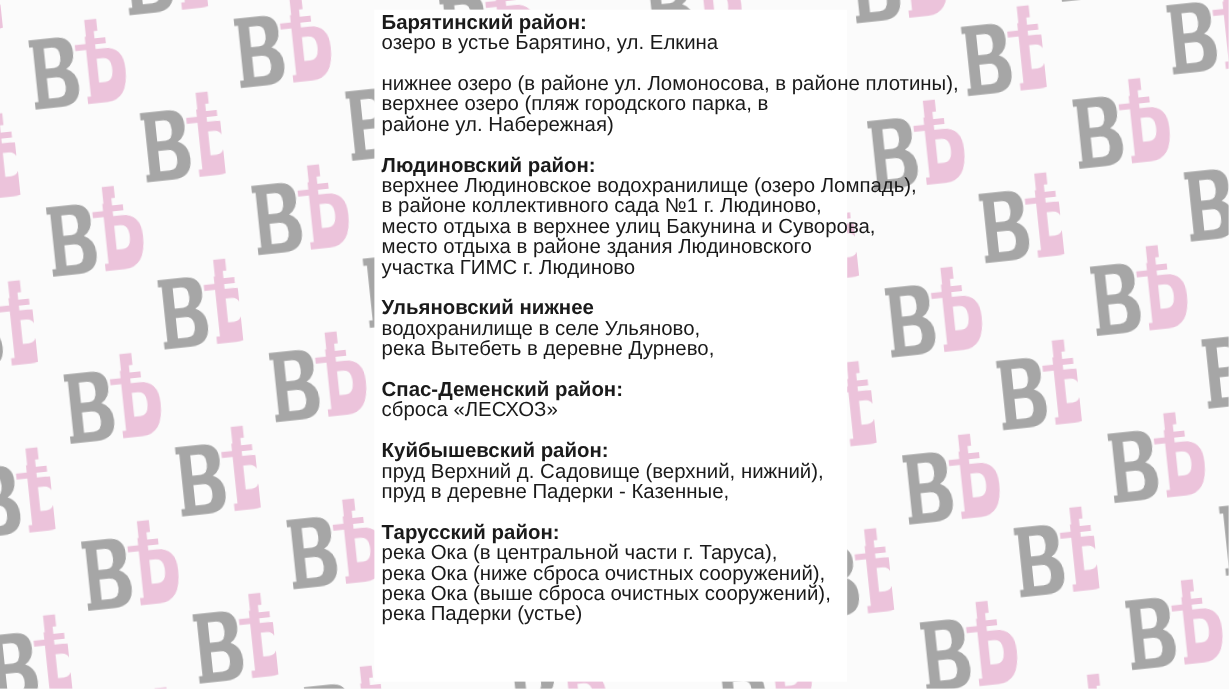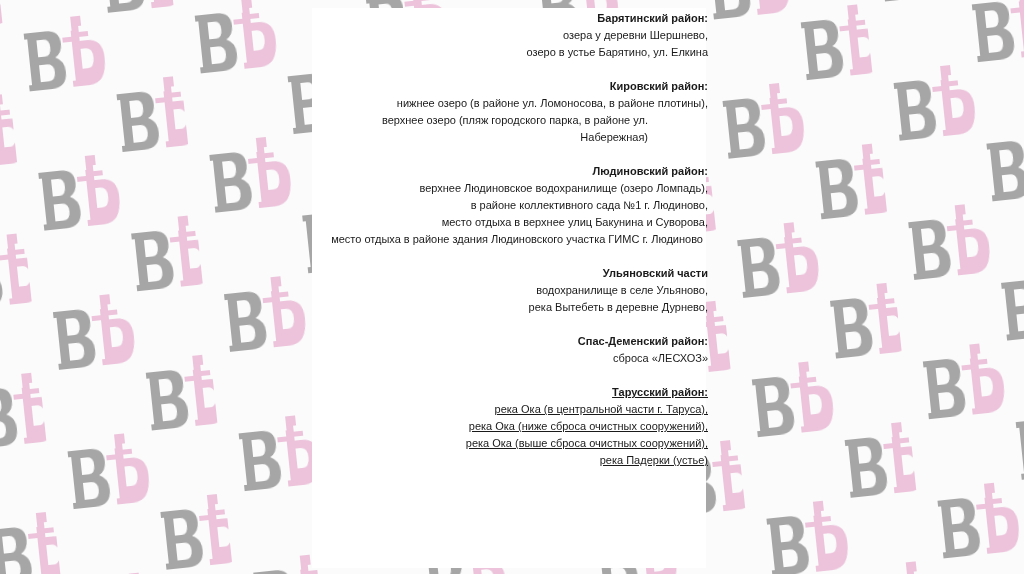--- a/index.html
+++ b/index.html
@@ -8,24 +8,24 @@
     background:#fbfbfb;
     font-family: "Liberation Sans", "DejaVu Sans", sans-serif;
   }
   .bg { position:absolute; left:0; top:0; width:1024px; height:574px; }
   .panel {
     position:absolute; left:312px; top:8px; width:394px; height:560px;
     background:#ffffff;
   }
   .content {
     position:absolute; left:318px; top:10px; width:390px;
-    font-size:11px; line-height:17px; color:#1a1a1a;text-align:right;
+    font-size:17px; line-height:17px; color:#1a1a1a;
   }
   .section { margin-bottom:17px; }
-  .section:last-child { margin-bottom:0;text-decoration:underline; }
+  .section:last-child { margin-bottom:0; }
   .heading { font-weight:bold; }
   .line { white-space:nowrap; }
   .line.wrap { white-space:normal; }
 </style>
 </head>
 <body>
 
 <svg class="bg" width="1024" height="574" xmlns="http://www.w3.org/2000/svg">
   <defs>
     <g id="logo">
@@ -42,43 +42,46 @@
   </defs>
   <rect width="1024" height="574" fill="#fbfbfb"></rect>
   <rect width="1024" height="574" fill="url(#tile)"></rect>
 </svg>
 
 <div class="panel"></div>
 
 <div class="content">
   <div class="section">
     <div class="heading">Барятинский район:</div>
-    <div class="line">озера у деревни Шершнево,</div>
     <div class="line">озеро в устье Барятино, ул. Елкина</div>
   </div>
   <div class="section">
-    <div class="heading">Кировский район:</div>
     <div class="line">нижнее озеро (в районе ул. Ломоносова, в районе плотины),</div>
     <div class="line wrap" style="width:330px">верхнее озеро (пляж городского парка, в районе ул. Набережная)</div>
   </div>
   <div class="section">
     <div class="heading">Людиновский район:</div>
     <div class="line">верхнее Людиновское водохранилище (озеро Ломпадь),</div>
     <div class="line">в районе коллективного сада №1 г. Людиново,</div>
     <div class="line">место отдыха в верхнее улиц Бакунина и Суворова,</div>
     <div class="line wrap" style="width:385px">место отдыха в районе здания Людиновского участка ГИМС г. Людиново</div>
   </div>
   <div class="section">
-    <div class="heading">Ульяновский части</div>
+    <div class="heading">Ульяновский нижнее</div>
     <div class="line">водохранилище в селе  Ульяново,</div>
     <div class="line">река Вытебеть в деревне Дурнево,</div>
   </div>
   <div class="section">
     <div class="heading">Спас-Деменский район:</div>
     <div class="line">сброса «ЛЕСХОЗ»</div>
+  </div>
+  <div class="section">
+    <div class="heading">Куйбышевский район:</div>
+    <div class="line">пруд Верхний д. Садовище (верхний, нижний),</div>
+    <div class="line">пруд  в деревне Падерки - Казенные,</div>
   </div>
   <div class="section">
     <div class="heading">Тарусский район:</div>
     <div class="line">река Ока (в центральной части г. Таруса),</div>
     <div class="line">река Ока (ниже сброса очистных сооружений),</div>
     <div class="line">река Ока (выше сброса очистных сооружений),</div>
     <div class="line">река Падерки (устье)</div>
   </div>
 </div>
 

